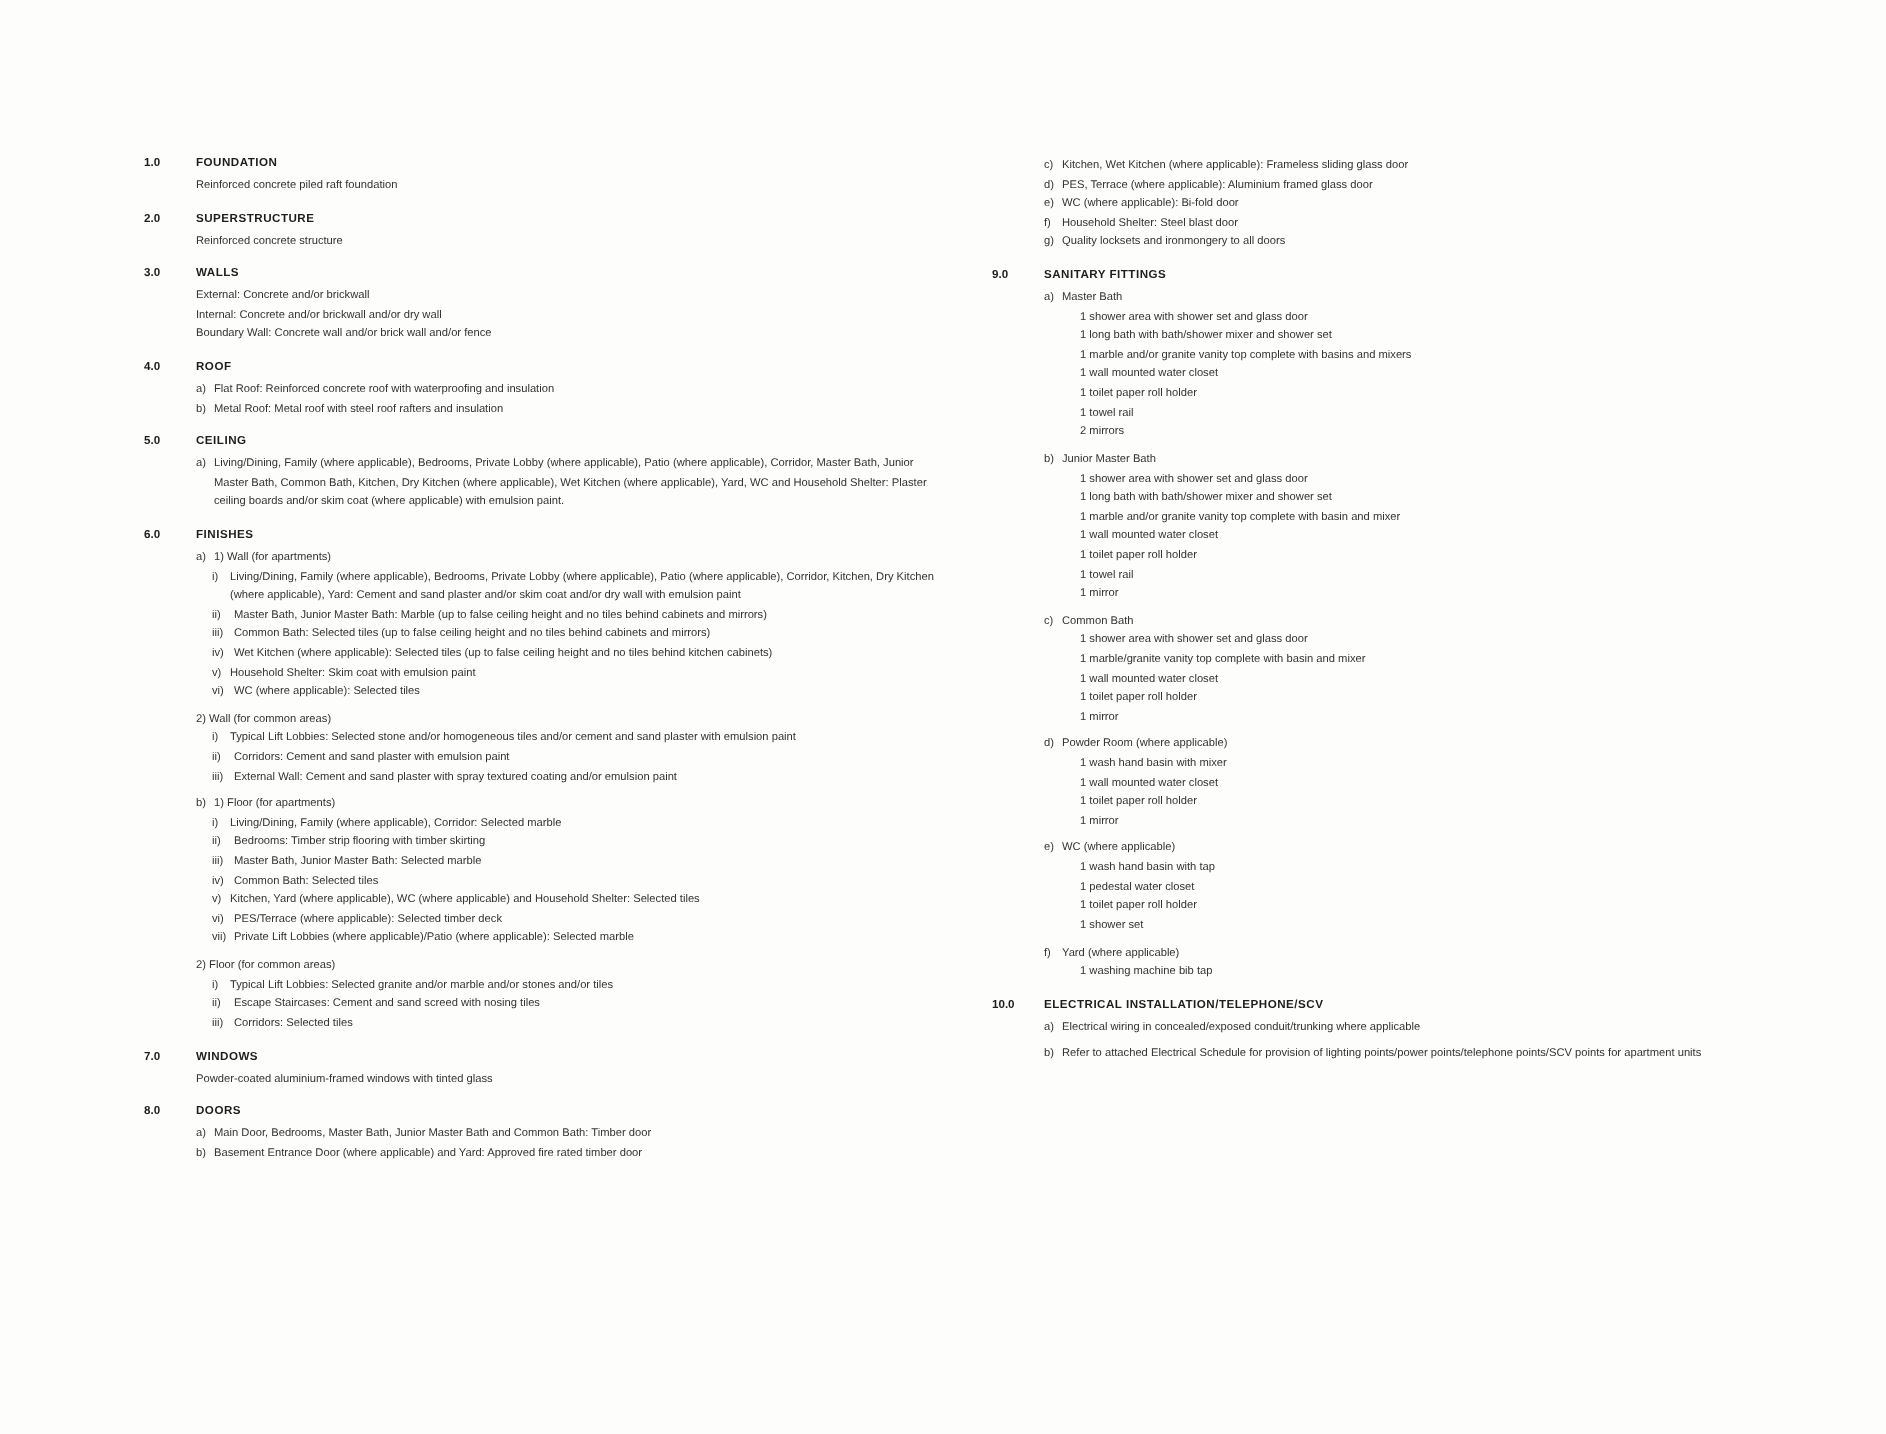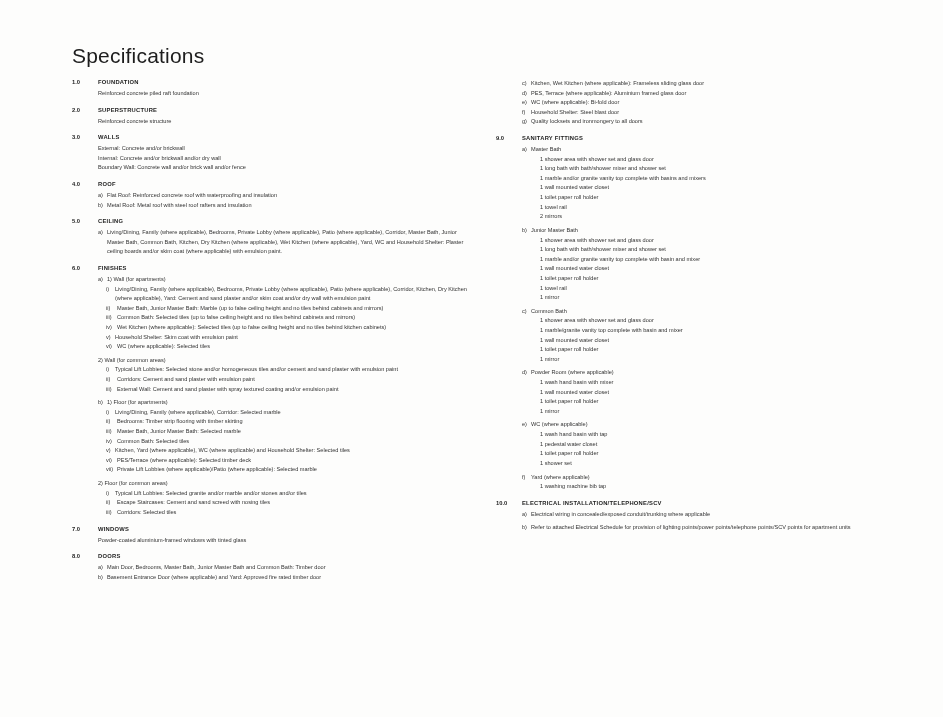--- a/index.html
+++ b/index.html
@@ -82,21 +82,20 @@
   .mark-a { width: 9px; }
   .mark-r { width: 11px; }
   .mark-none { width: 0px; }
   .gap-top { margin-top: 4px; }
 </style>
 </head>
 <body>
 
 <div class="page">
 
-  <div class="title">Specifications</div>
 
   <div class="col col-left" id="left-col">
       <div class="sec">
         <div class="sec-head">
           <span class="sec-num">1.0</span>
           <span class="sec-title">FOUNDATION</span>
         </div>
         <div class="sec-body">
           <div class="line lvl0">
             <span class="mark mark-none"></span>

